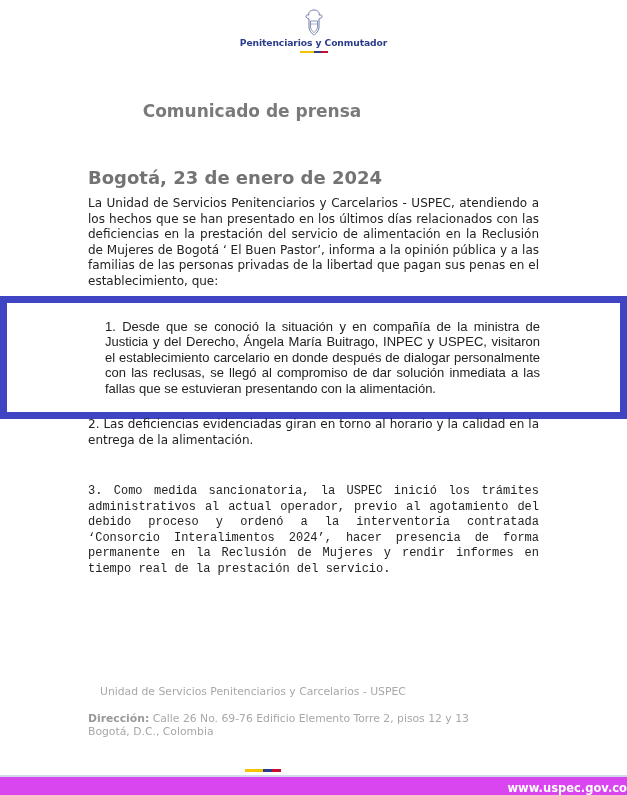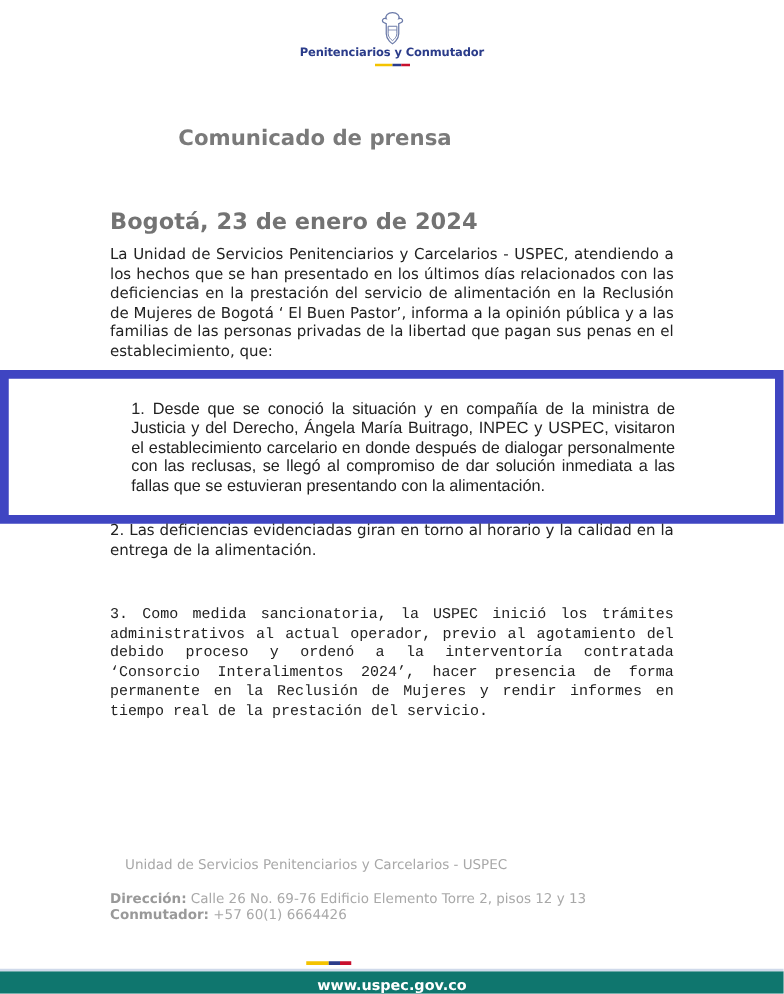--- a/index.html
+++ b/index.html
@@ -21,21 +21,21 @@
       border: 7px solid #3f45c2; background: #fff;
     }
     .p-item1 { top: 319px; left: 105px; width: 435px; font-family: Liberation Sans, sans-serif; font-size: 13px; line-height: 15.4px; }
     .p-item2 { top: 417px; }
     .p-item3 { top: 484px; font-family: Liberation Mono, monospace; }
     .footer-org { position: absolute; left: 100px; top: 685px; font-size: 10.8px; color: #a8a8a8; }
     .footer-addr { position: absolute; left: 88px; top: 712px; font-size: 10.8px; line-height: 13.4px; color: #a8a8a8; }
     .footer-addr b { color: #999; text-align: center; }
     .flag-bottom { position: absolute; left: 245px; top: 769px; display: flex; }
     .flag-bottom span { display: block; height: 3px; }
-    .footer-band { position: absolute; left: 0; top: 777px; width: 627px; height: 18px; background: #0f766e; text-align: center; }
+    .footer-band { position: absolute; left: 0; top: 777px; width: 627px; height: 18px; background: #d946ef; text-align: right; }
     .footer-band::before { content: ""; position: absolute; left: 0; top: -2px; width: 627px; height: 2px; background: #cfd9ea; }
     .footer-url { font-size: 11.5px; font-weight: bold; color: #ffffff; line-height: 18px; }
   </style>
 </head>
 <body>
 
 <div class="logo">
   <svg class="crest" viewBox="0 0 22 30">
     <path d="M11 2 C7 2 5 5 6 7 C3 6 2 9 4 10 L6 11 L6 19 C6 24 11 27 11 27 C11 27 16 24 16 19 L16 11 L18 10 C20 9 19 6 16 7 C17 5 15 2 11 2 Z" fill="none" stroke="#6b7aa8" stroke-width="1"></path>
     <path d="M7.5 13 L14.5 13 L14.5 19 C14.5 22 11 24.5 11 24.5 C11 24.5 7.5 22 7.5 19 Z" fill="none" stroke="#6b7aa8" stroke-width="0.8"></path>
@@ -60,21 +60,21 @@
 <div class="para p-item1">1. Desde que se conoció la situación y en compañía de la ministra de Justicia y del Derecho, Ángela María Buitrago, INPEC y USPEC, visitaron el establecimiento carcelario en donde después de dialogar personalmente con las reclusas, se llegó al compromiso de dar solución inmediata a las fallas que se estuvieran presentando con la alimentación.</div>
 
 <div class="para p-item2">2. Las deficiencias evidenciadas giran en torno al horario y la calidad en la entrega de la alimentación.</div>
 
 <div class="para p-item3">3. Como medida sancionatoria, la USPEC inició los trámites administrativos al actual operador, previo al agotamiento del debido proceso y ordenó a la interventoría contratada ‘Consorcio Interalimentos 2024’, hacer presencia de forma permanente en la Reclusión de Mujeres y rendir informes en tiempo real de la prestación del servicio.</div>
 
 <div class="footer-org">Unidad de Servicios Penitenciarios y Carcelarios - USPEC</div>
 
 <div class="footer-addr">
   <div><b>Dirección:</b><span> Calle 26 No. 69-76 Edificio Elemento Torre 2, pisos 12 y 13</span></div>
-  <div><b>Conmutador:</b><span> +57 60(1) 6664426</span></div>
+  <div>Bogotá, D.C., Colombia</div>
 </div>
 
 <div class="flag-bottom">
   <span style="width:18px;background:#f4c300"></span>
   <span style="width:9px;background:#2b3c8a"></span>
   <span style="width:9px;background:#c8102e"></span>
 </div>
 
 <div class="footer-band">
   <span class="footer-url">www.uspec.gov.co</span>

